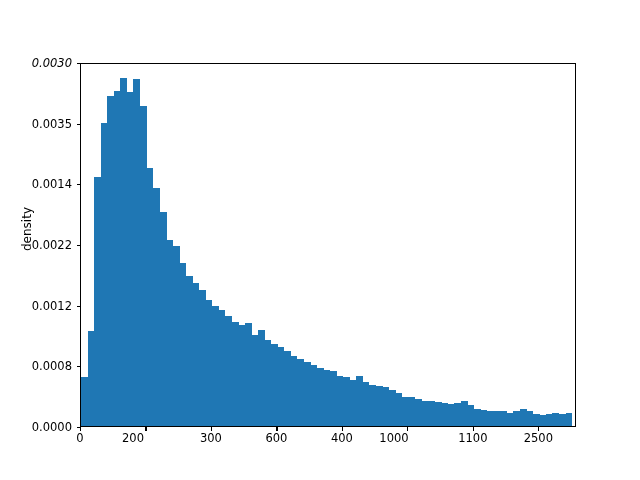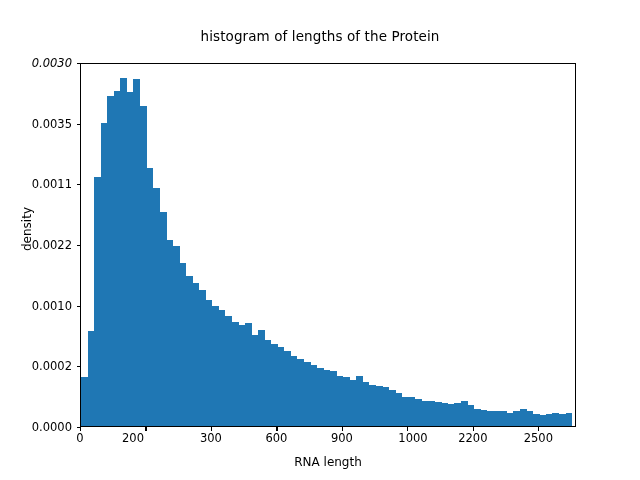--- a/index.html
+++ b/index.html
@@ -107,30 +107,29 @@
     width: 1.1px;
     height: 3.5px;
     background: #000000;
   }
 </style>
 </head>
 <body>
 
 <div id="figure">
 
-  <div id="chart-title">histogram of lengths of the Protein</div>
 
   <div id="ylabel">density</div>
 
   <div id="ytick-labels">
       <div class="ytick-label" style="top: 427px; right: 568px;">0.0000</div>
-      <div class="ytick-label" style="top: 366.333px; right: 568px;">0.0002</div>
-      <div class="ytick-label" style="top: 305.667px; right: 568px;">0.0010</div>
+      <div class="ytick-label" style="top: 366.333px; right: 568px;">0.0008</div>
+      <div class="ytick-label" style="top: 305.667px; right: 568px;">0.0012</div>
       <div class="ytick-label" style="top: 245px; right: 568px;">0.0022</div>
-      <div class="ytick-label" style="top: 184.333px; right: 568px;">0.0011</div>
+      <div class="ytick-label" style="top: 184.333px; right: 568px;">0.0014</div>
       <div class="ytick-label" style="top: 123.667px; right: 568px;">0.0035</div>
       <div class="ytick-label" style="top: 63px; right: 568px; font-style: italic;">0.0030</div>
     </div>
   <div id="ytick-marks">
       <div class="ytick-mark" style="top: 427px;"></div>
       <div class="ytick-mark" style="top: 366.333px;"></div>
       <div class="ytick-mark" style="top: 305.667px;"></div>
       <div class="ytick-mark" style="top: 245px;"></div>
       <div class="ytick-mark" style="top: 184.333px;"></div>
       <div class="ytick-mark" style="top: 123.667px;"></div>
@@ -215,30 +214,29 @@
         <div class="bar" style="left: 477.993px; width: 6.94785px; height: 12.1333px; background: rgb(31, 119, 180);"></div>
         <div class="bar" style="left: 484.541px; width: 6.94785px; height: 13.3467px; background: rgb(31, 119, 180);"></div>
       </div>
   </div>
 
   <div id="xtick-labels">
       <div class="xtick-label" style="left: 80px;">0</div>
       <div class="xtick-label" style="left: 133px;">200</div>
       <div class="xtick-label" style="left: 210.957px;">300</div>
       <div class="xtick-label" style="left: 276.436px;">600</div>
-      <div class="xtick-label" style="left: 341.914px;">900</div>
-      <div class="xtick-label" style="left: 413px;">1000</div>
-      <div class="xtick-label" style="left: 472.871px;">2200</div>
+      <div class="xtick-label" style="left: 341.914px;">400</div>
+      <div class="xtick-label" style="left: 394px;">1000</div>
+      <div class="xtick-label" style="left: 472.871px;">1100</div>
       <div class="xtick-label" style="left: 538.35px;">2500</div>
     </div>
   <div id="xtick-marks">
       <div class="xtick-mark" style="left: 80px;"></div>
       <div class="xtick-mark" style="left: 145.479px;"></div>
       <div class="xtick-mark" style="left: 210.957px;"></div>
       <div class="xtick-mark" style="left: 276.436px;"></div>
       <div class="xtick-mark" style="left: 341.914px;"></div>
       <div class="xtick-mark" style="left: 407.393px;"></div>
       <div class="xtick-mark" style="left: 472.871px;"></div>
       <div class="xtick-mark" style="left: 538.35px;"></div>
     </div>
 
-  <div id="xlabel">RNA length</div>
 </div>
 
 </body></html>

